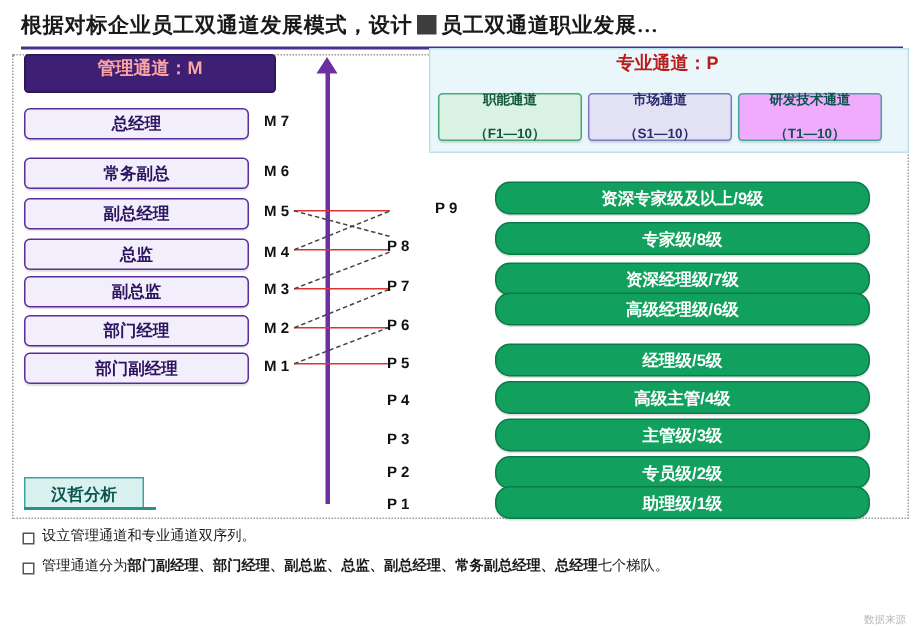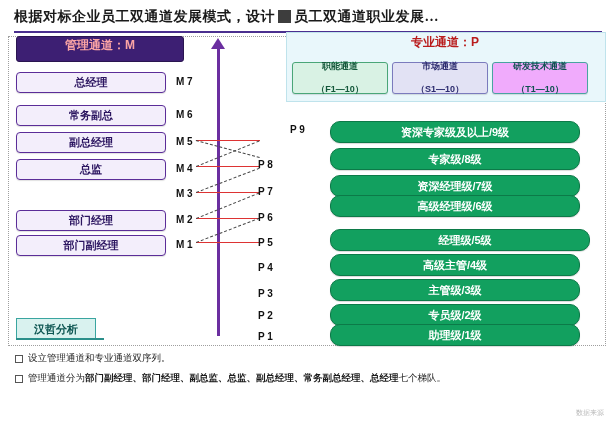--- a/index.html
+++ b/index.html
@@ -113,20 +113,23 @@
   <div class="mbox" style="top:132px;">
       <span>副总经理</span>
     </div>
   <div class="mlab" style="top:132px;">M 5</div>
 
   <div class="mbox" style="top:159px;">
       <span>总监</span>
     </div>
   <div class="mlab" style="top:159px;">M 4</div>
 
+  <div class="mbox" style="top:184px;">
+      <span>副总监</span>
+    </div>
   <div class="mlab" style="top:184px;">M 3</div>
 
   <div class="mbox" style="top:210px;">
       <span>部门经理</span>
     </div>
   <div class="mlab" style="top:210px;">M 2</div>
 
   <div class="mbox" style="top:235px;">
       <span>部门副经理</span>
     </div>
@@ -162,21 +165,21 @@
       <span>（S1—10）</span>
     </span>
   </div>
   <div class="subch sub3">
     <span>
       <span>研发技术通道</span><br>
       <span>（T1—10）</span>
     </span>
   </div>
 
-  <div class="plab" style="top:120px;padding-left:32px;">P 9</div>
+  <div class="plab" style="top:130px;padding-left:32px;">P 9</div>
   <div class="plab" style="top:155px;">P 8</div>
   <div class="plab" style="top:182px;">P 7</div>
   <div class="plab" style="top:208px;">P 6</div>
   <div class="plab" style="top:233px;">P 5</div>
   <div class="plab" style="top:258px;">P 4</div>
   <div class="plab" style="top:284px;">P 3</div>
   <div class="plab" style="top:306px;">P 2</div>
   <div class="plab" style="top:327px;">P 1</div>
 
   <div class="gbox" style="top:121px;">
@@ -184,21 +187,21 @@
     </div>
   <div class="gbox" style="top:148px;">
       <span>专家级/8级</span>
     </div>
   <div class="gbox" style="top:175px;">
       <span>资深经理级/7级</span>
     </div>
   <div class="gbox" style="top:195px;">
       <span>高级经理级/6级</span>
     </div>
-  <div class="gbox" style="top:229px;padding-left:10px;">
+  <div class="gbox" style="top:229px;">
       <span>经理级/5级</span>
     </div>
   <div class="gbox" style="top:254px;">
       <span>高级主管/4级</span>
     </div>
   <div class="gbox" style="top:279px;">
       <span>主管级/3级</span>
     </div>
   <div class="gbox" style="top:304px;">
       <span>专员级/2级</span>

